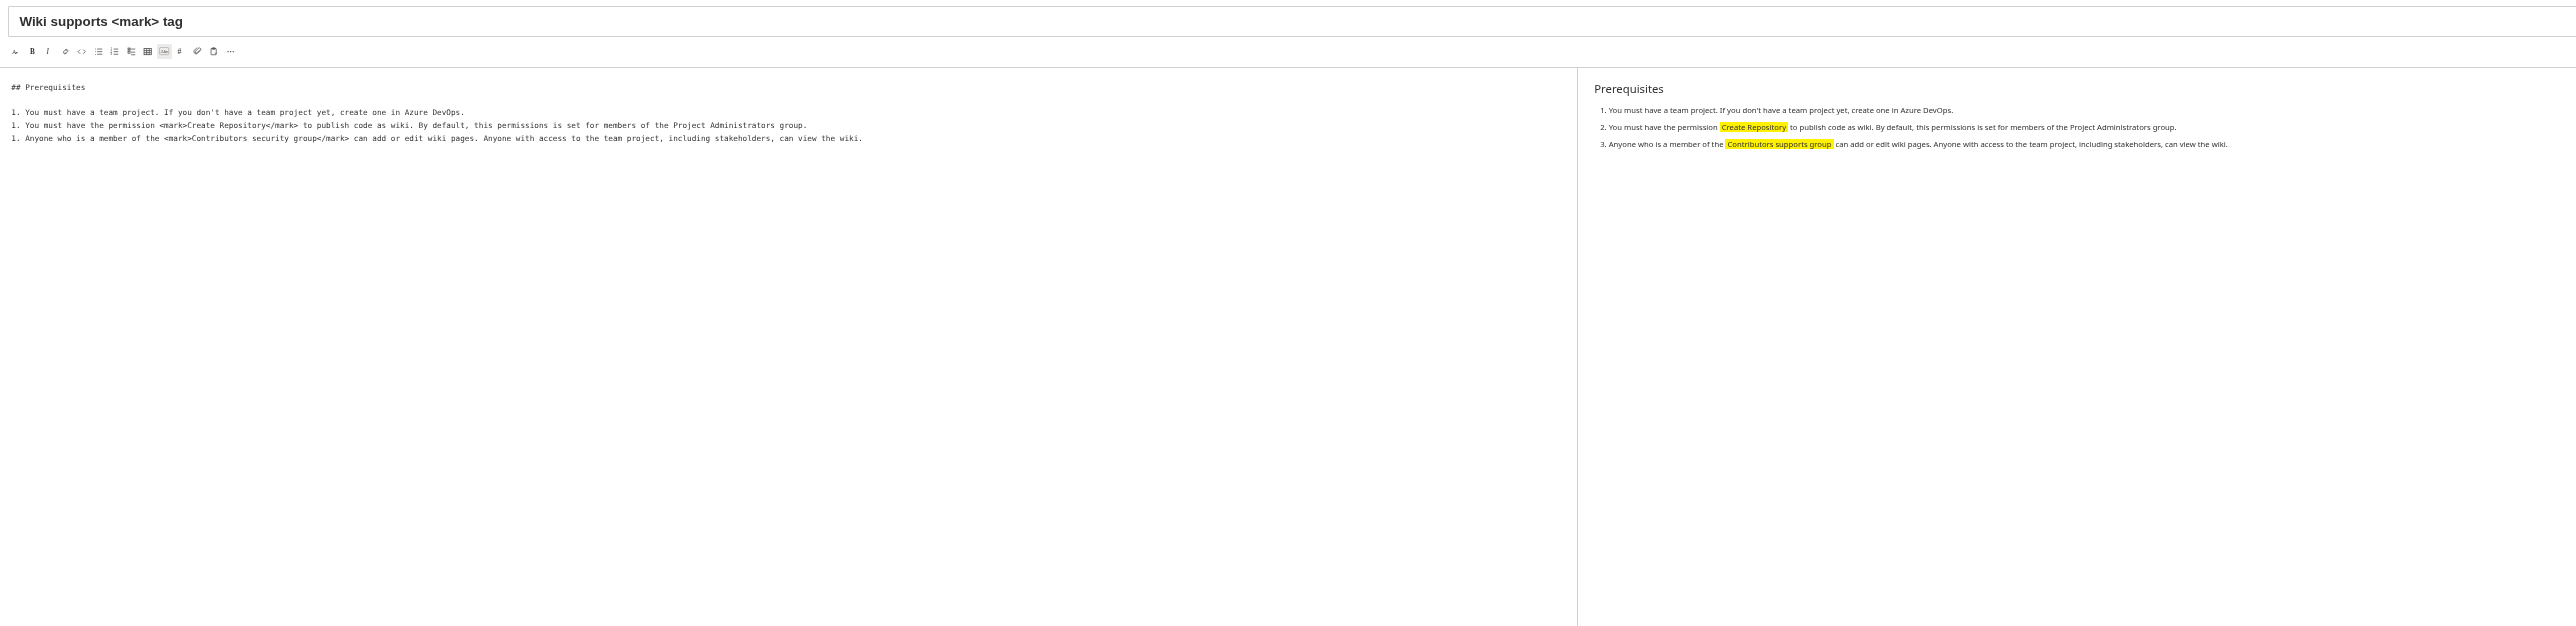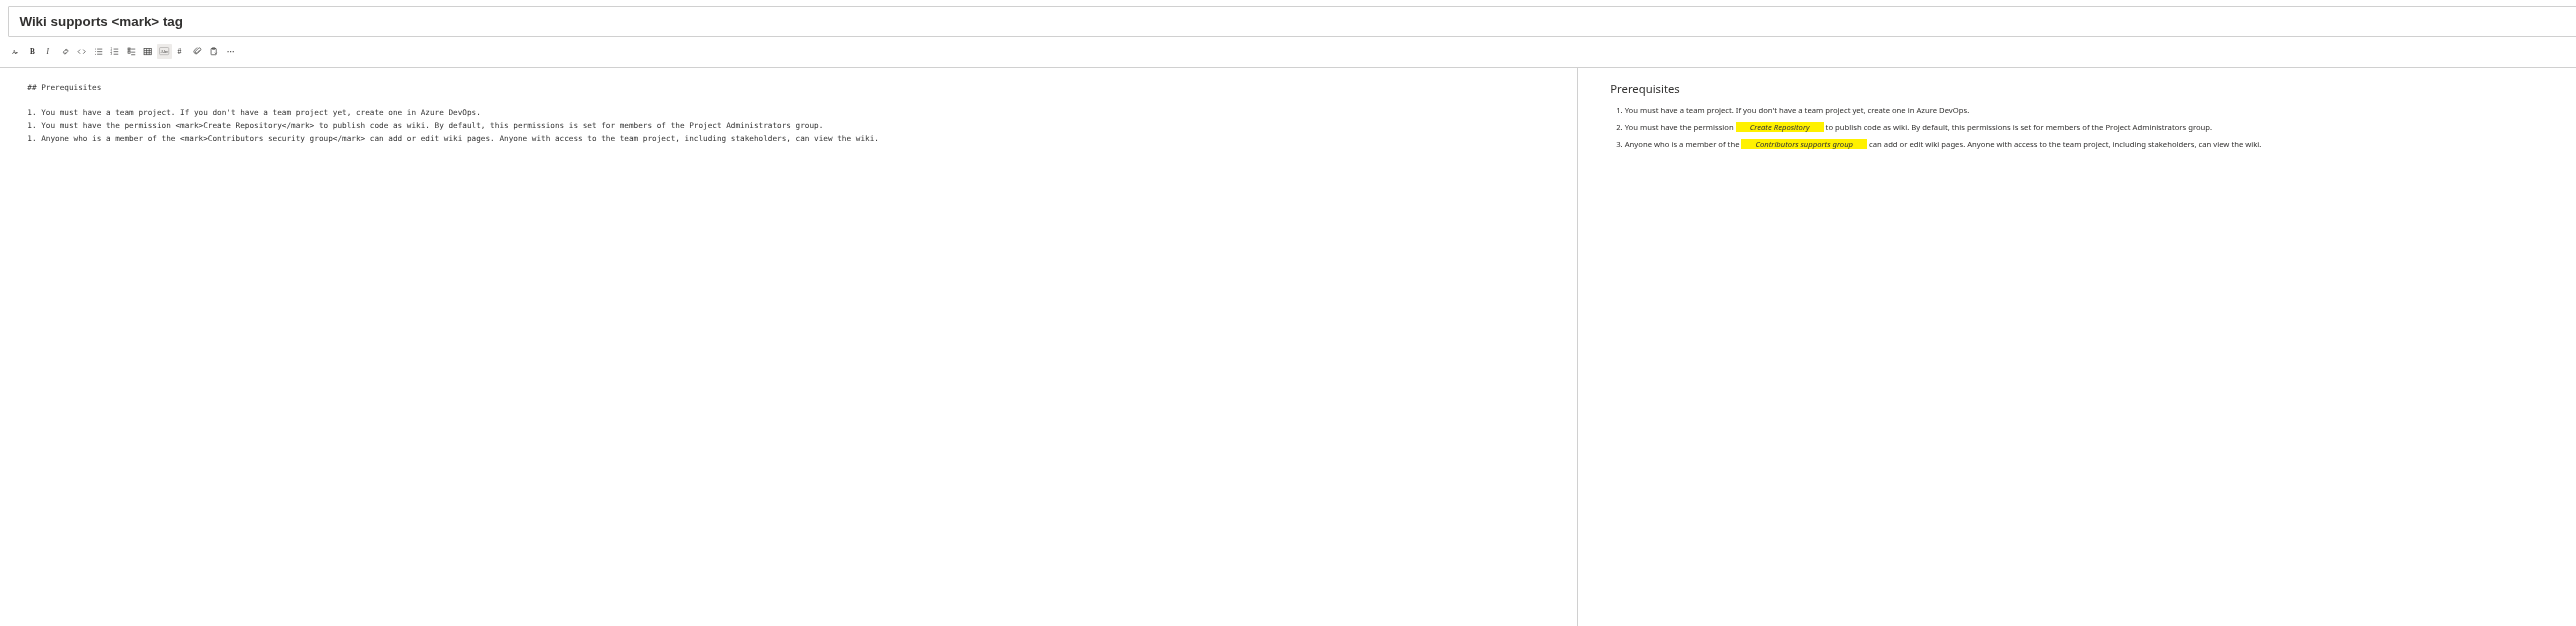--- a/index.html
+++ b/index.html
@@ -29,32 +29,32 @@
   .tb{display:flex;align-items:center;gap:1px;}
   .tb-btn{width:15.5px;height:15.5px;display:flex;align-items:center;justify-content:center;border:none;background:transparent;border-radius:1px;cursor:pointer;color:#323130;}
   .tb-btn.active{background:var(--chip-bg);}
   .tb-spacer{flex:1;}
 
   
   .hsep{height:0.5px;background:var(--border);width:100%;}
 
   
   .split{flex:1;display:flex;align-items:stretch;overflow:hidden;}
-  .pane{flex:1;overflow:auto;margin-left:16px;}
+  .pane{flex:1;overflow:auto;}
   .vsep{width:0.5px;background:var(--border);}
 
   
   .src{padding:14.4px 14.4px 0 11.3px;font-family:Consolas,ui-monospace,SFMono-Regular,Menlo,monospace;font-size:7.7px;line-height:1.65;color:#333;white-space:pre-wrap;word-wrap:break-word;}
 
   
   .preview{padding:12.4px 16.5px;font-size:7.7px;line-height:1.55;color:#323130;}
   .preview h2{font-size:11.3px;font-weight:400;margin:0 0 7.2px 0;color:#323130;}
   .preview ol{margin:0;padding-left:14.4px;}
   .preview li{margin:0 0 5.2px 0;}
-  .preview mark{background:var(--highlight);color:inherit;padding:0 14px;font-style:italic;}
+  .preview mark{background:var(--highlight);color:inherit;padding:0 2px;}
 
   
   .ic{stroke:#323130;stroke-width:1.3;fill:none;}
 </style>
 </head>
 <body>
 
 <div class="row1">
   <div class="title-box">
     <input type="text" value="Wiki supports &lt;mark&gt; tag" style="">

